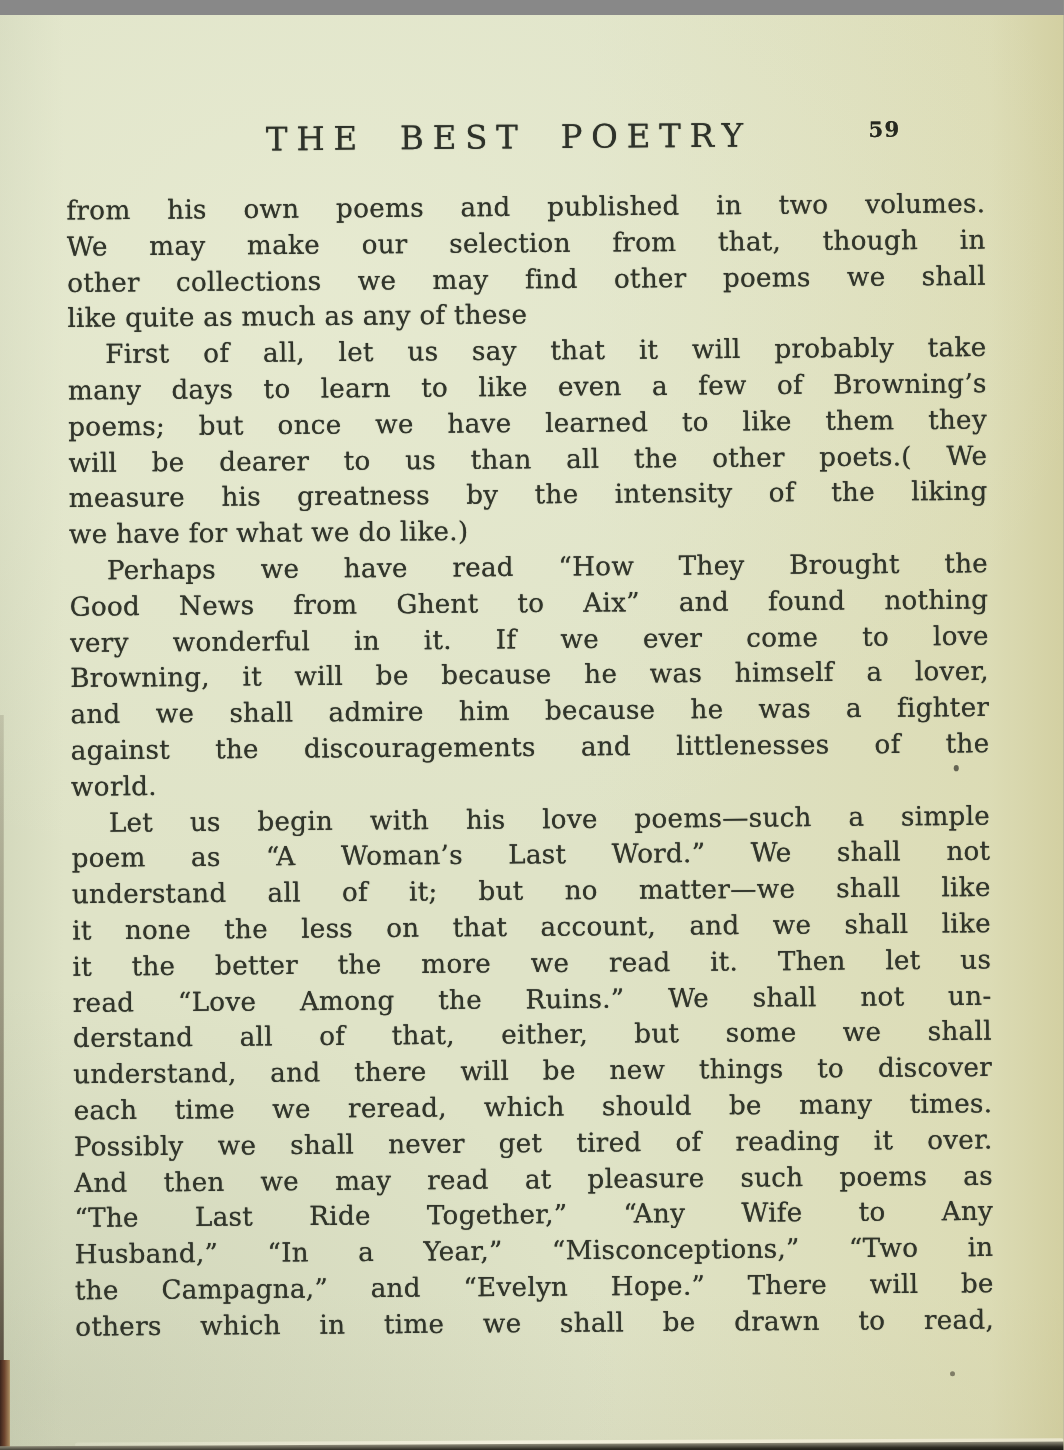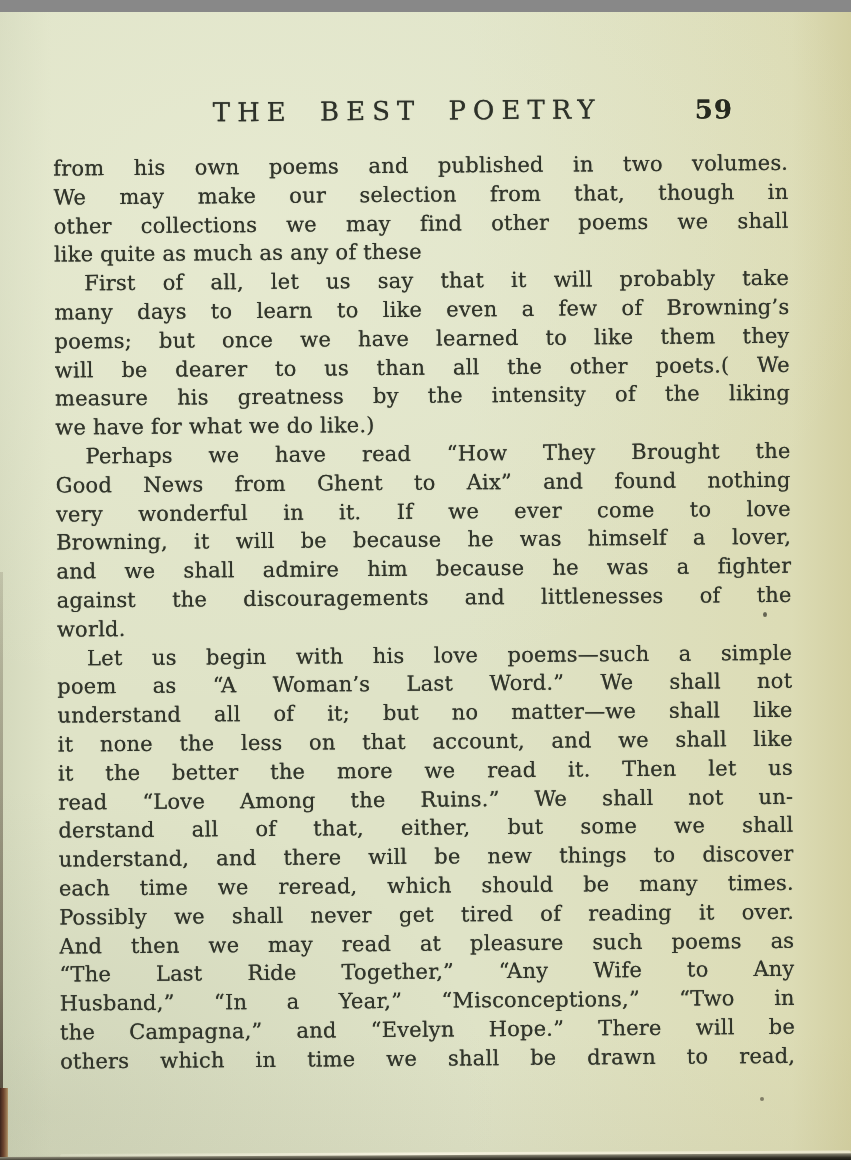--- a/index.html
+++ b/index.html
@@ -15,21 +15,21 @@
     font-family:"DejaVu Serif","Liberation Serif",serif;
     margin-top:12px;
   }
   .sheet{position:absolute;inset:0;transform:rotate(-0.45deg);transform-origin:45% 55%;}
   .header{position:absolute;top:84px;left:57px;width:735px;height:36px;color:#2c3027;}
   .title{
     position:absolute;left:160px;top:0;font-size:26px;letter-spacing:7px;word-spacing:12px;
     color:#2e322a;text-shadow:0 0 .7px rgba(44,48,38,.85);white-space:nowrap;
   }
   .page-num{
-    position:absolute;left:642px;top:1px;font-size:26px;font-weight:bold;letter-spacing:1px;
+    position:absolute;left:642px;top:1px;font-size:17px;font-weight:bold;letter-spacing:1px;
     color:#26291f;text-shadow:0 0 .5px rgba(38,41,31,.8);
   }
   .text-block{
     position:absolute;top:140px;left:57px;width:735px;color:#31352b;
     font-size:21px;text-shadow:0 0 .7px rgba(47,51,41,.85);letter-spacing:.2px;
   }
   .para{margin:0;}
   .line{
     height:28.8px;line-height:28.8px;overflow:hidden;white-space:normal;
     text-align:justify;text-align-last:justify;

